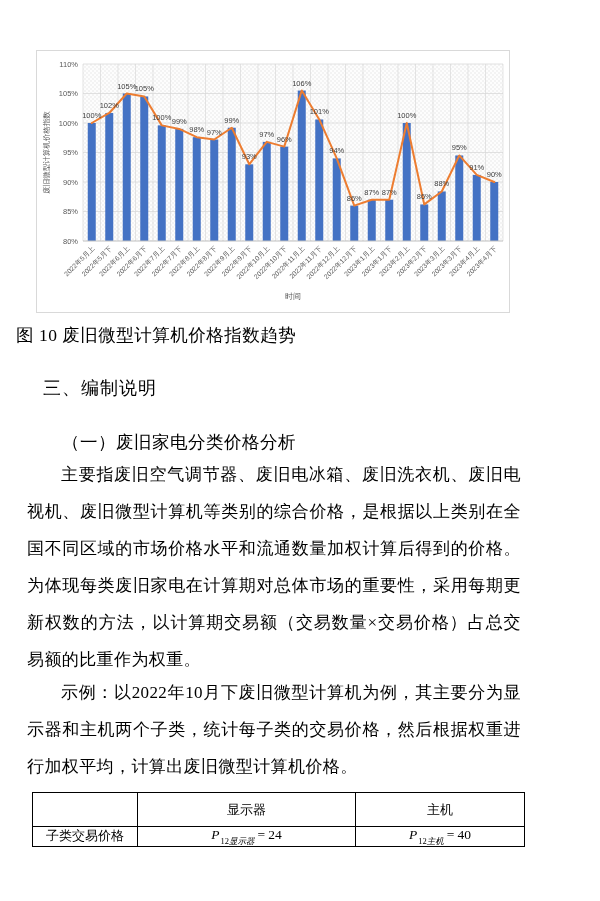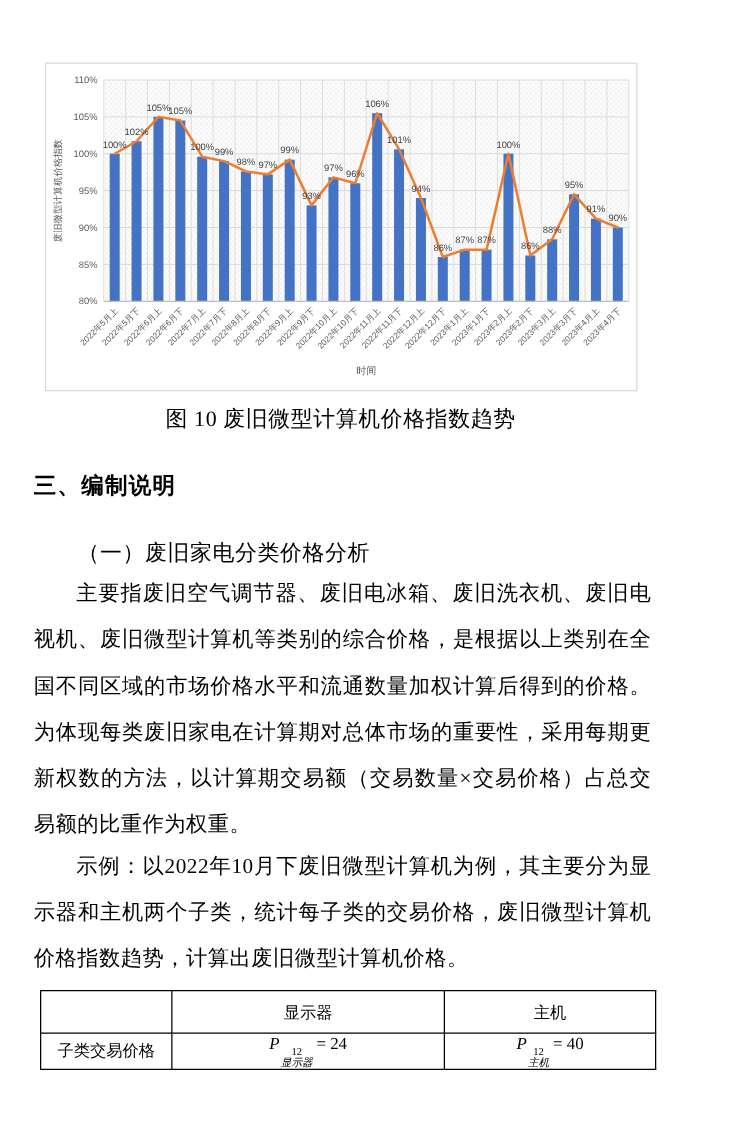--- a/index.html
+++ b/index.html
@@ -1,43 +1,43 @@
 <!DOCTYPE html>
 <html><head>
 <meta charset="utf-8">
 <style>
   html,body{margin:0;padding:0;background:#ffffff;}
   .page{position:relative;width:600px;height:901px;background:#fff;overflow:hidden;
         font-family:"Liberation Serif",serif;color:#000;}
   .chart-box{position:absolute;left:36px;top:50px;width:472px;height:261px;
              border:1px solid #d9d9d9;background:#fff;margin:0;}
   .chart-box svg{display:block;}
-  .caption{position:absolute;left:0;top:323px;width:545px;margin:0;text-align:center;
+  .caption{position:absolute;left:16px;top:323px;width:545px;margin:0;text-align:left;
            font-size:17.5px;letter-spacing:0.5px;}
-  .sec-heading{position:absolute;left:27px;top:376px;margin:0;
-               font-family:"Liberation Sans",sans-serif;font-weight:bold;font-size:18px;
+  .sec-heading{position:absolute;left:43px;top:376px;margin:0;
+               font-family:"Liberation Sans",sans-serif;font-weight:normal;font-size:18px;
                letter-spacing:1px;}
   .sub-heading{position:absolute;left:27px;top:430px;margin:0;font-size:17.5px;
                text-indent:2em;letter-spacing:0.5px;}
   .body-para{position:absolute;left:27px;width:494px;margin:0;font-size:17px;
              line-height:37px;text-align:justify;text-indent:2em;letter-spacing:0.4px;}
   .para1{top:456px;}
   .para2{top:674px;}
   table.sub-table{position:absolute;left:32px;top:792px;width:491px;
                   border-collapse:collapse;table-layout:fixed;}
   table.sub-table td,table.sub-table th{border:1.5px solid #000;text-align:center;
                   vertical-align:middle;font-size:13px;font-weight:normal;padding:0;}
   .col-label{width:104px;}
   .col-monitor{width:217px;}
   .col-host{width:168px;}
   tr.hdr-row{height:34px;}
   tr.data-row{height:16px;}
   .formula{font-size:13.5px;white-space:nowrap;}
   .fvar{font-style:italic;font-family:"Liberation Serif",serif;}
-  .supsub{display:inline-flex;flex-direction:column;align-items:center;
+  .supsub{display:inline-flex;align-items:center;
           font-size:8.5px;line-height:1.05;vertical-align:-5px;margin:0 1px;}
   .supsub .fsup{font-style:normal;}
   .supsub .fsub{font-style:italic;}
   .fval{margin-left:2px;}
 </style>
 </head>
 <body>
 
 <div class="page">
 
@@ -168,21 +168,21 @@
   </figure>
 
   <p class="caption">图 10 废旧微型计算机价格指数趋势</p>
 
   <h2 class="sec-heading">三、编制说明</h2>
 
   <p class="sub-heading">（一）废旧家电分类价格分析</p>
 
   <p class="body-para para1">主要指废旧空气调节器、废旧电冰箱、废旧洗衣机、废旧电视机、废旧微型计算机等类别的综合价格，是根据以上类别在全国不同区域的市场价格水平和流通数量加权计算后得到的价格。为体现每类废旧家电在计算期对总体市场的重要性，采用每期更新权数的方法，以计算期交易额（交易数量×交易价格）占总交易额的比重作为权重。</p>
 
-  <p class="body-para para2">示例：以2022年10月下废旧微型计算机为例，其主要分为显示器和主机两个子类，统计每子类的交易价格，废旧微型计算机价格指数趋势，计算出废旧微型计算机价格。</p>
+  <p class="body-para para2">示例：以2022年10月下废旧微型计算机为例，其主要分为显示器和主机两个子类，统计每子类的交易价格，然后根据权重进行加权平均，计算出废旧微型计算机价格。</p>
 
   <table class="sub-table">
     <tbody>
       <tr class="hdr-row">
         <th class="col-label"></th>
         <th class="col-monitor">显示器</th>
         <th class="col-host">主机</th>
       </tr>
       <tr class="data-row">
         <td>子类交易价格</td>

